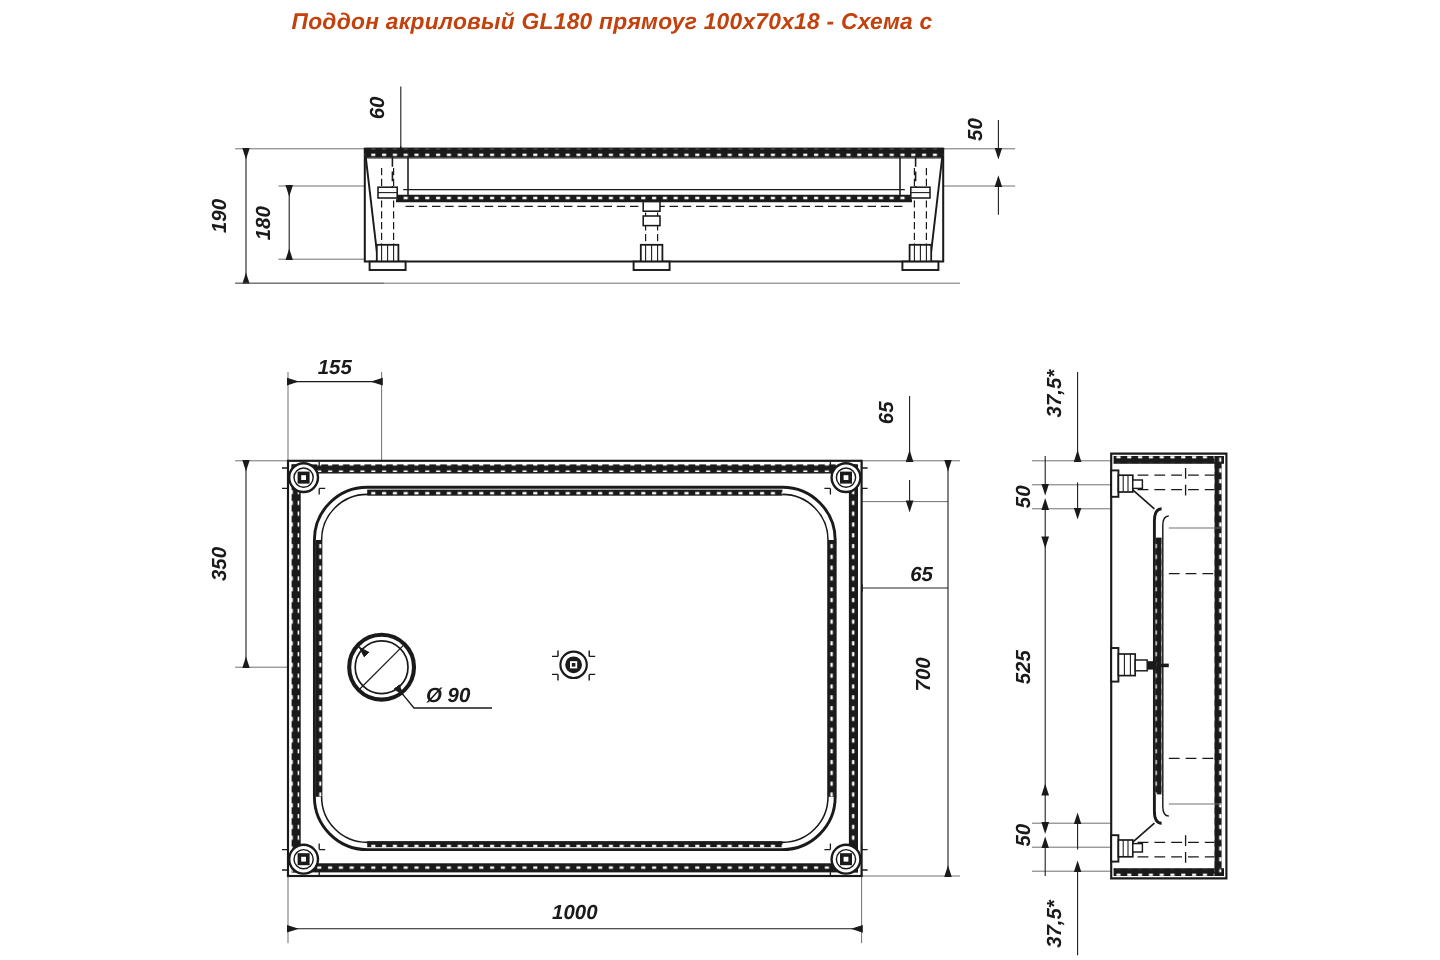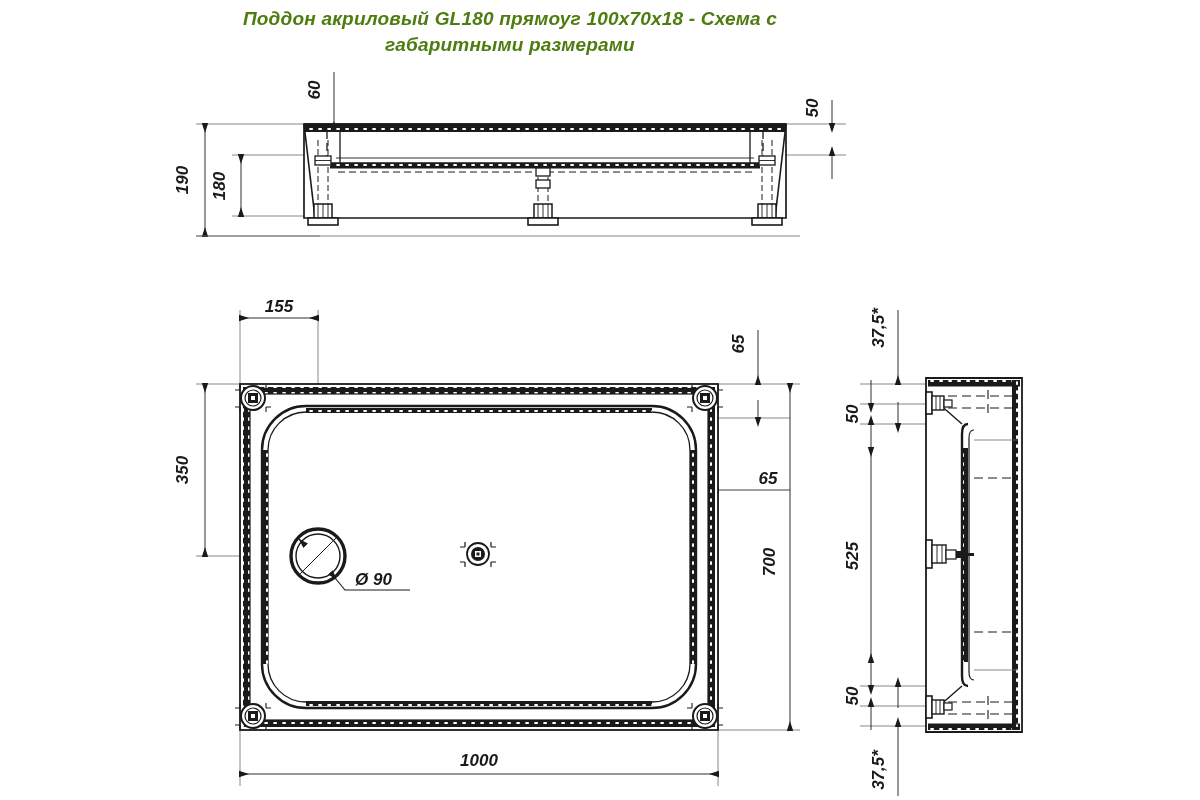--- a/index.html
+++ b/index.html
@@ -18,21 +18,21 @@
   #title-block {
     position: absolute;
     left: 150px;
     top: 6px;
     width: 720px;
     text-align: center;
     font-style: italic;
     font-weight: bold;
     font-size: 19px;
     line-height: 26px;
-    color: #4d7c0f;
+    color: #c2410c;
     letter-spacing: 0.2px;
   }
   svg#drawing {
     position: absolute;
     left: 0;
     top: 0;
   }
   .dim-text {
     font-family: "Liberation Sans", sans-serif;
     font-style: italic;
@@ -41,21 +41,20 @@
     fill: #1a1a1a;
   }
 </style>
 </head>
 <body>
 
 <div id="sheet">
 
   <div id="title-block">
     <div>Поддон акриловый  GL180 прямоуг 100x70x18 - Схема с</div>
-    <div>габаритными размерами</div>
   </div>
 
   <svg id="drawing" width="1200" height="800" viewBox="0 0 1200 800">
     <defs>
       <marker id="arrIn" markerWidth="10" markerHeight="8" refX="9" refY="4" orient="auto" markerUnits="userSpaceOnUse">
         <path d="M0,4 L10,0.8 L10,7.2 Z" fill="#1a1a1a"></path>
       </marker>
       <marker id="arrOut" markerWidth="10" markerHeight="8" refX="1" refY="4" orient="auto" markerUnits="userSpaceOnUse">
         <path d="M10,4 L0,0.8 L0,7.2 Z" fill="#1a1a1a"></path>
       </marker>

